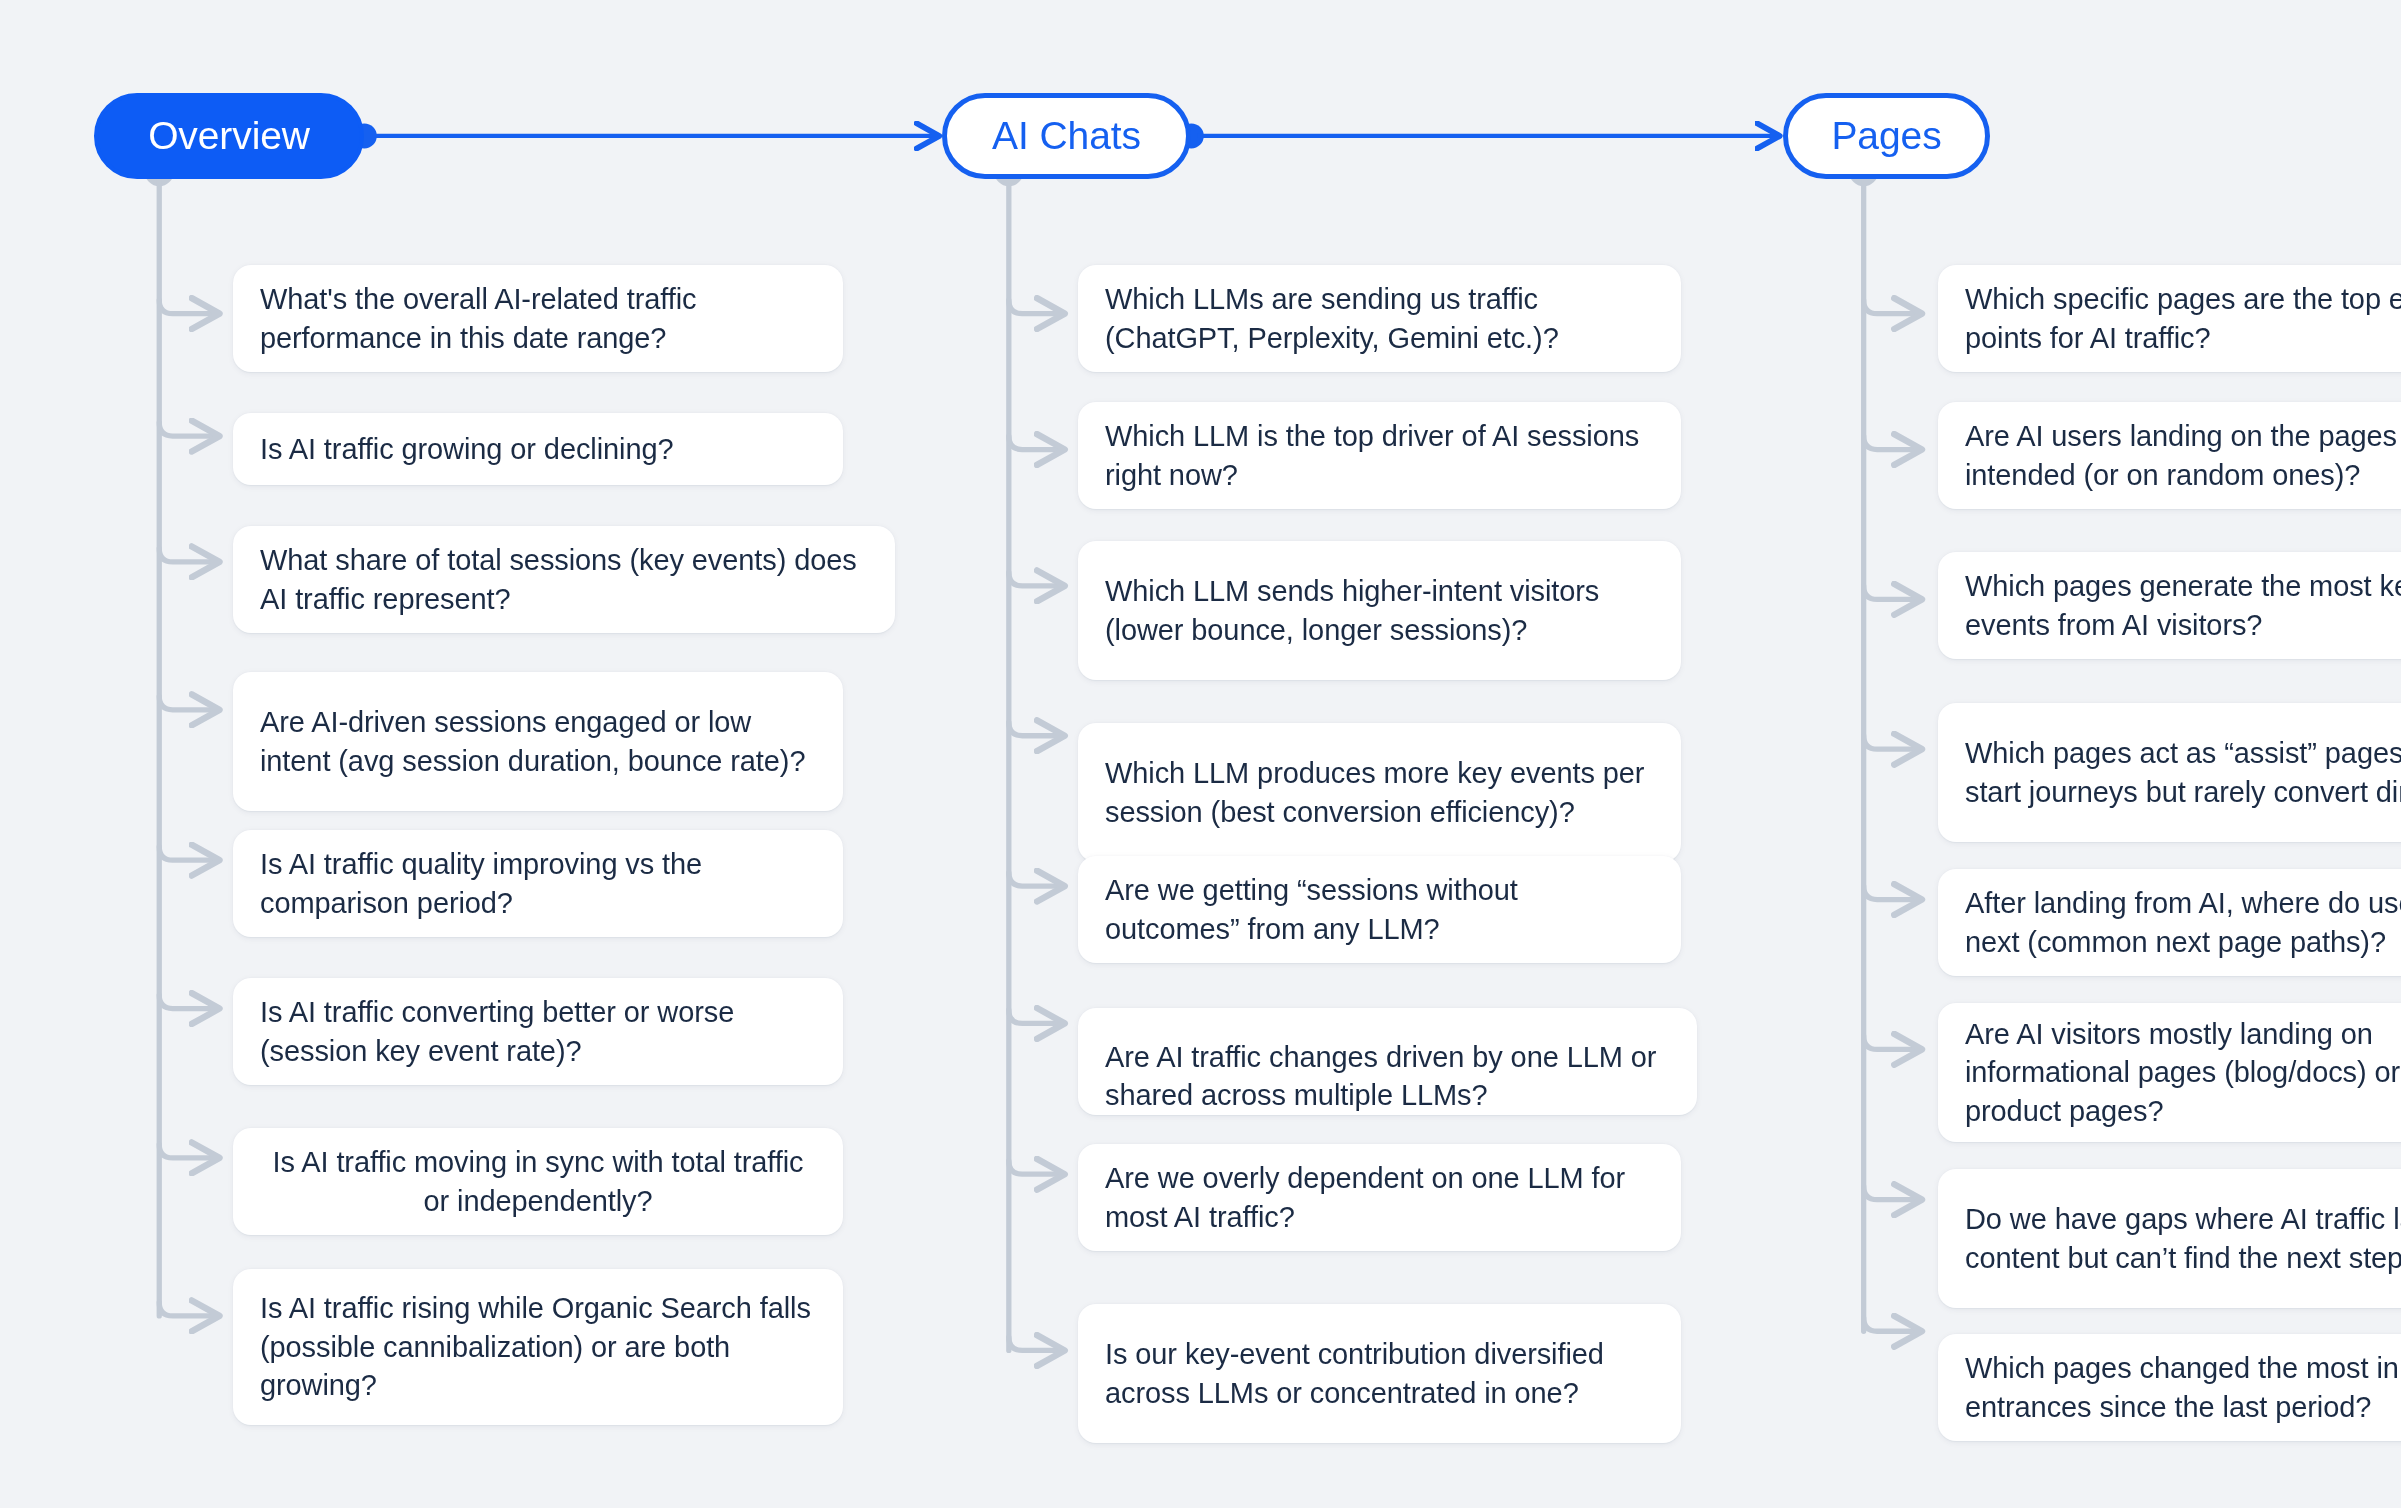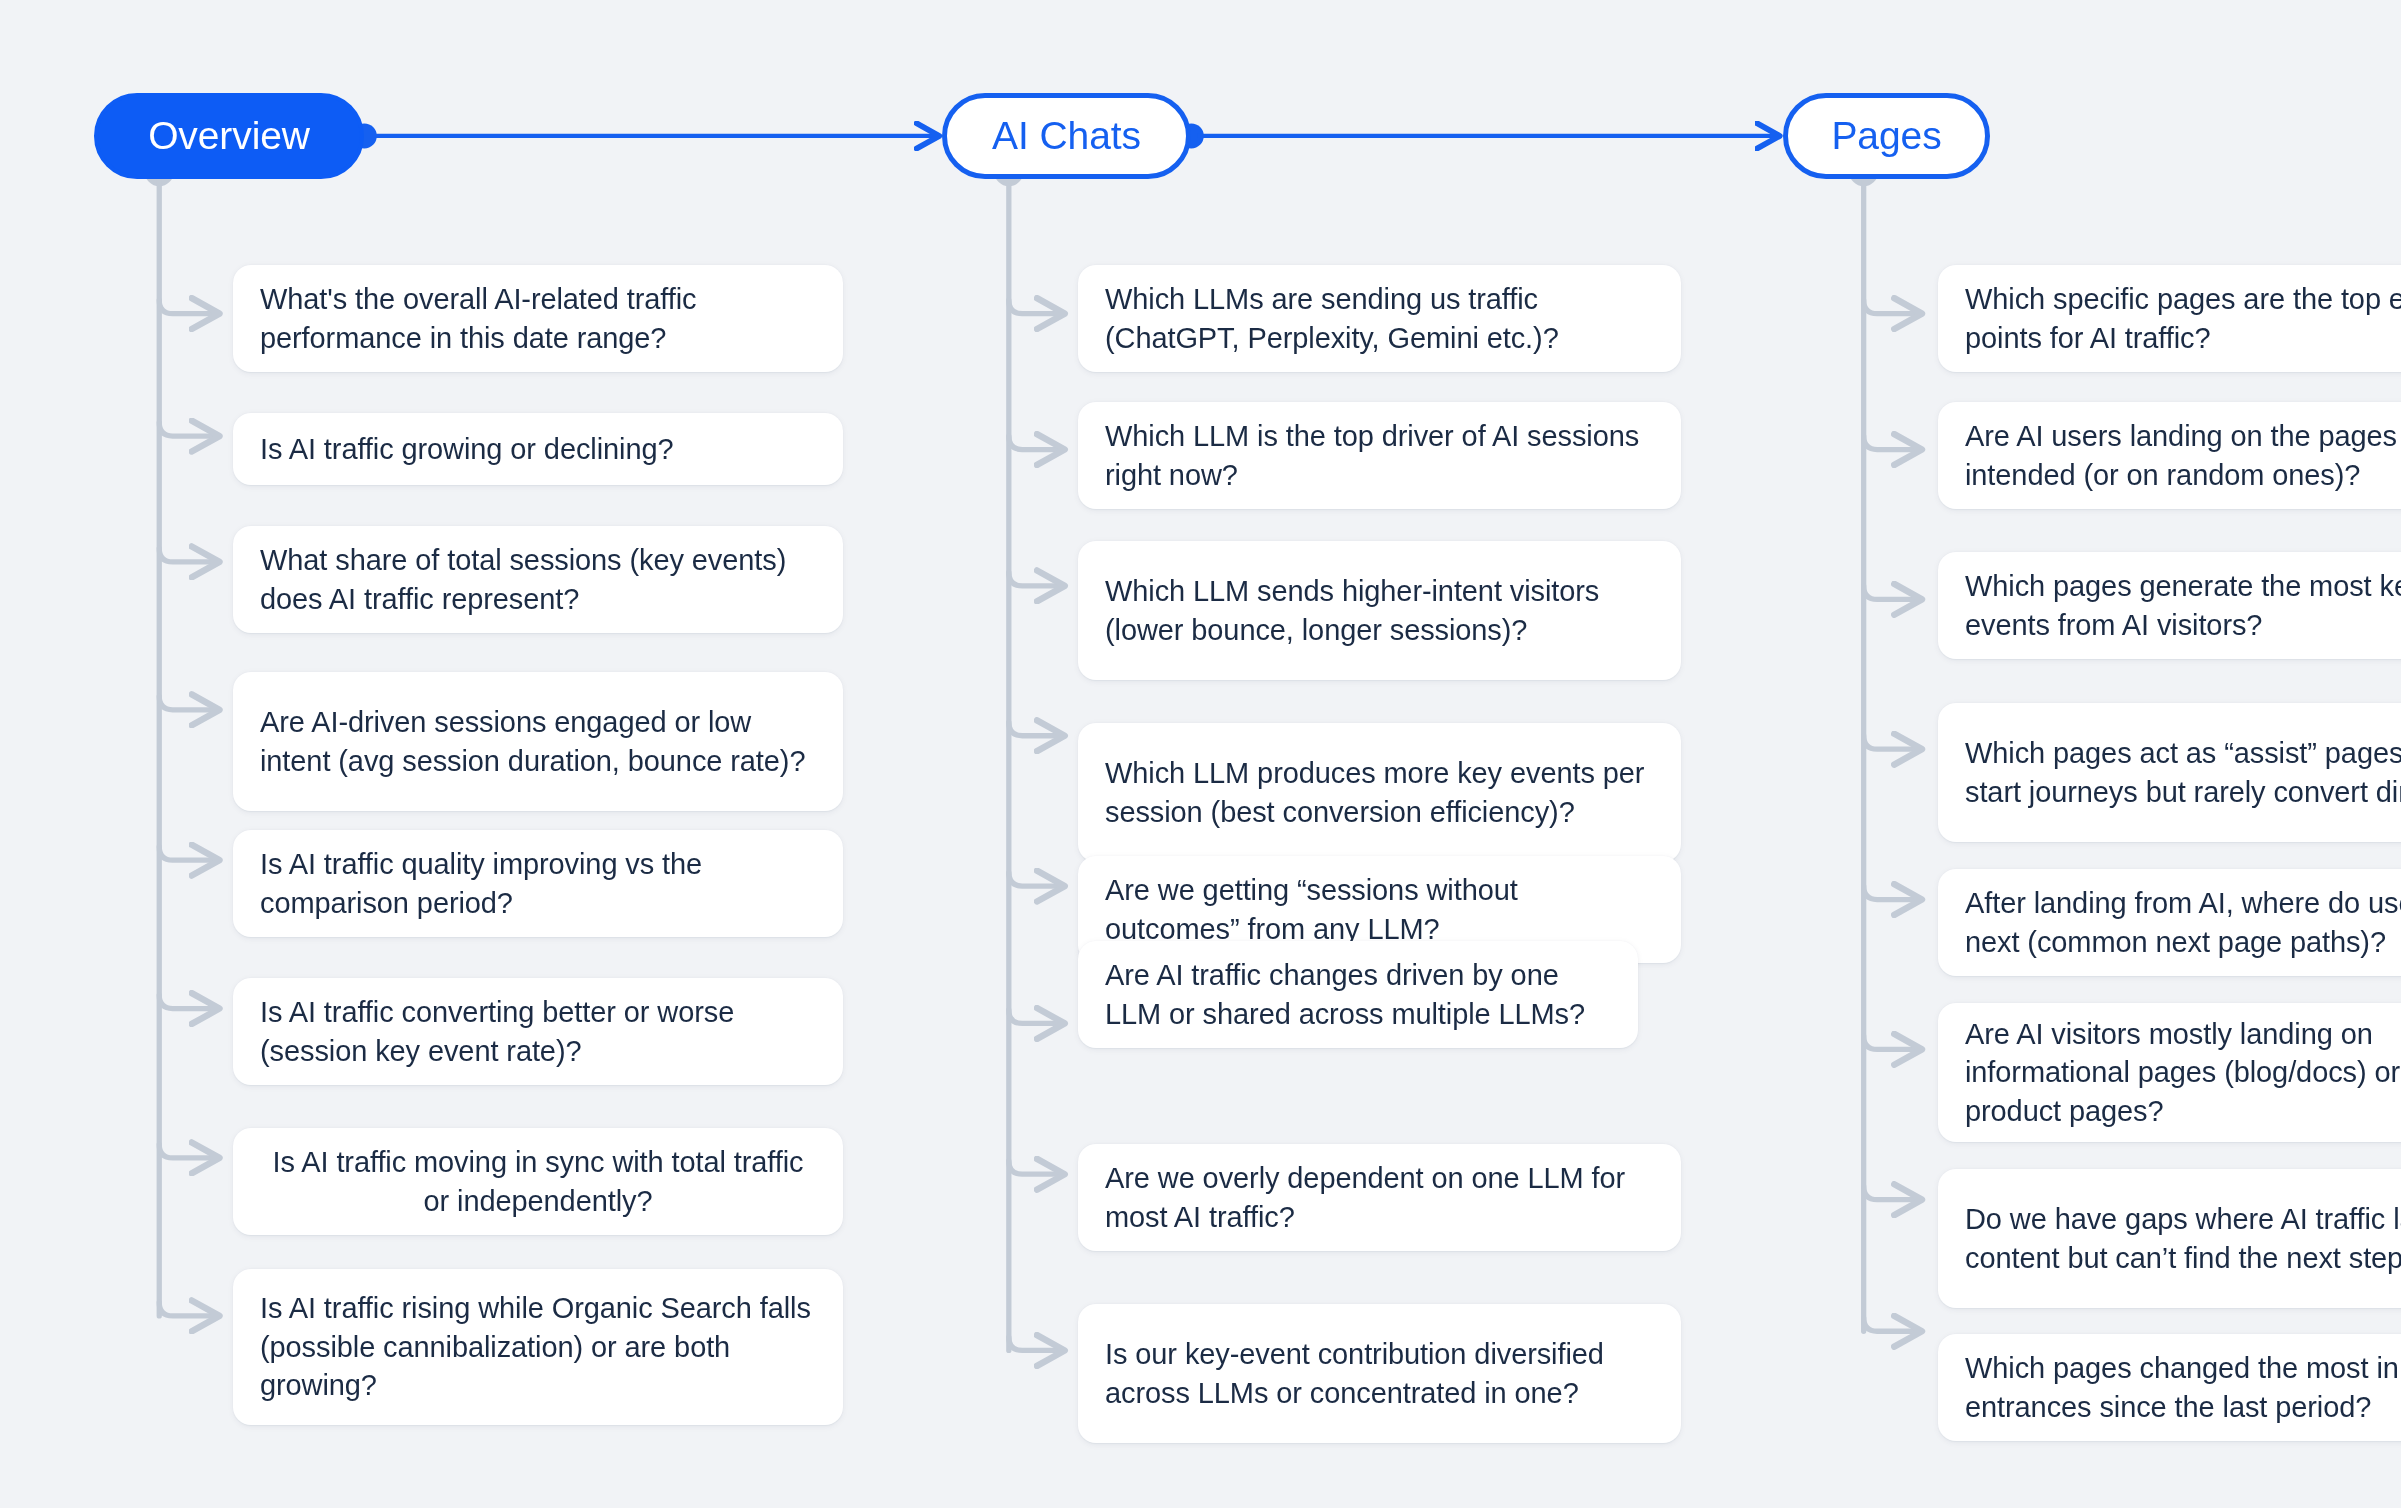--- a/index.html
+++ b/index.html
@@ -131,21 +131,21 @@
   <div class="pill outlined" style="left:1783px;top:93px;width:207px;height:86px;">
     <span>Pages</span>
   </div>
 
   <div class="card" style="left:233px;top:242px;width:610px;height:107px;">
     <div class="card-text">What's the overall AI-related traffic performance in this date range?</div>
     </div>
   <div class="card" style="left:233px;top:390px;width:610px;height:72px;">
     <div class="card-text">Is AI traffic growing or declining?</div>
     </div>
-  <div class="card" style="left:233px;top:503px;width:610px;height:107px;">
+  <div class="card" style="left:233px;top:503px;width:662px;height:107px;">
     <div class="card-text">What share of total sessions (key events) does AI traffic represent?</div>
     </div>
   <div class="card" style="left:233px;top:649px;width:610px;height:139px;">
     <div class="card-text">Are AI-driven sessions engaged or low intent (avg session duration, bounce rate)?</div>
     </div>
   <div class="card" style="left:233px;top:807px;width:610px;height:107px;">
     <div class="card-text">Is AI traffic quality improving vs the comparison period?</div>
     </div>
   <div class="card" style="left:233px;top:955px;width:610px;height:107px;">
     <div class="card-text">Is AI traffic converting better or worse (session key event rate)?</div>
@@ -165,21 +165,21 @@
     </div>
   <div class="card" style="left:1078px;top:518px;width:603px;height:139px;">
     <div class="card-text">Which LLM sends higher-intent visitors (lower bounce, longer sessions)?</div>
     </div>
   <div class="card" style="left:1078px;top:700px;width:603px;height:139px;">
     <div class="card-text">Which LLM produces more key events per session (best conversion efficiency)?</div>
     </div>
   <div class="card" style="left:1078px;top:833px;width:603px;height:107px;">
     <div class="card-text">Are we getting “sessions without outcomes” from any LLM?</div>
     </div>
-  <div class="card" style="left:1078px;top:918px;width:560px;height:107px;">
+  <div class="card" style="left:1078px;top:985px;width:619px;height:107px;align-items:flex-end;">
     <div class="card-text">Are AI traffic changes driven by one LLM or shared across multiple LLMs?</div>
     </div>
   <div class="card" style="left:1078px;top:1121px;width:603px;height:107px;">
     <div class="card-text">Are we overly dependent on one LLM for most AI traffic?</div>
     </div>
   <div class="card" style="left:1078px;top:1281px;width:603px;height:139px;">
     <div class="card-text">Is our key-event contribution diversified across LLMs or concentrated in one?</div>
     </div>
 
   <div class="card" style="left:1938px;top:242px;width:593px;height:107px;">

